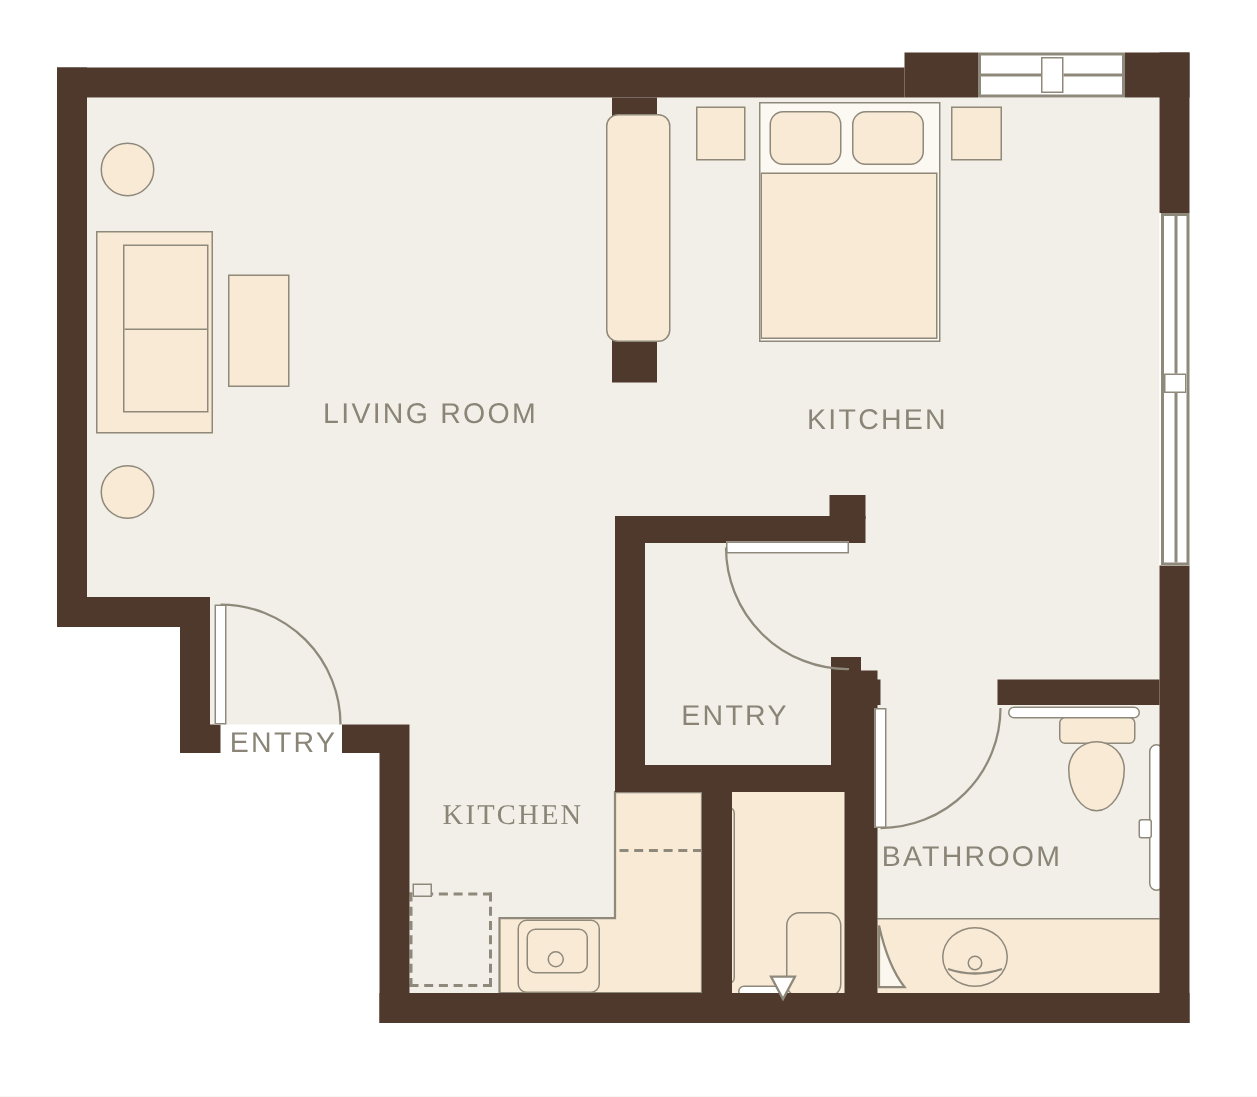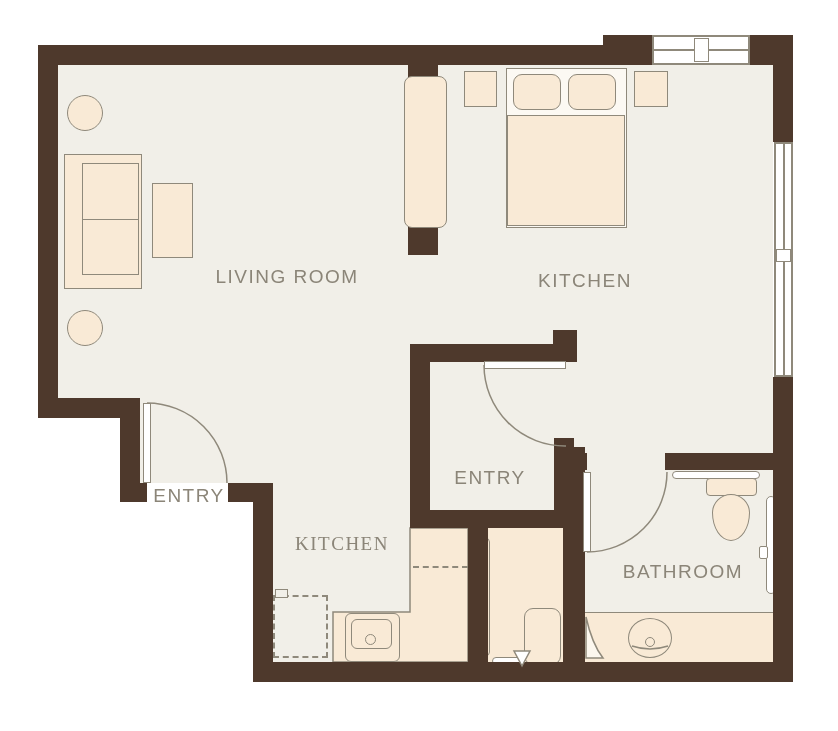--- a/index.html
+++ b/index.html
@@ -133,15 +133,15 @@
     <path d="M 586 617 Q 592 644 603 658 L 586 658 Z" fill="#fcf7ee" stroke="#8f897b" stroke-width="1.5"></path>
     <path d="M 514 651 L 530 651 L 522 666 Z" fill="#ffffff" stroke="#8f897b" stroke-width="1.5"></path>
     <path d="M 632 646 Q 650 652 668 646" fill="none" stroke="#8f897b" stroke-width="1.5"></path>
   </svg>
 
   <div class="room-label" style="left:287px;top:277px;">LIVING ROOM</div>
   <div class="room-label" style="left:585px;top:281px;">KITCHEN</div>
   <div class="room-label" style="left:189px;top:496px;">ENTRY</div>
   <div class="room-label" style="left:490px;top:478px;">ENTRY</div>
   <div class="room-label" style="left:342px;top:544px;font-family:Liberation Serif, serif;">KITCHEN</div>
-  <div class="room-label" style="left:683px;top:572px;">BATHROOM</div>
+  <div class="room-label" style="left:648px;top:572px;">BATHROOM</div>
 
 </div>
 
 </body></html>

